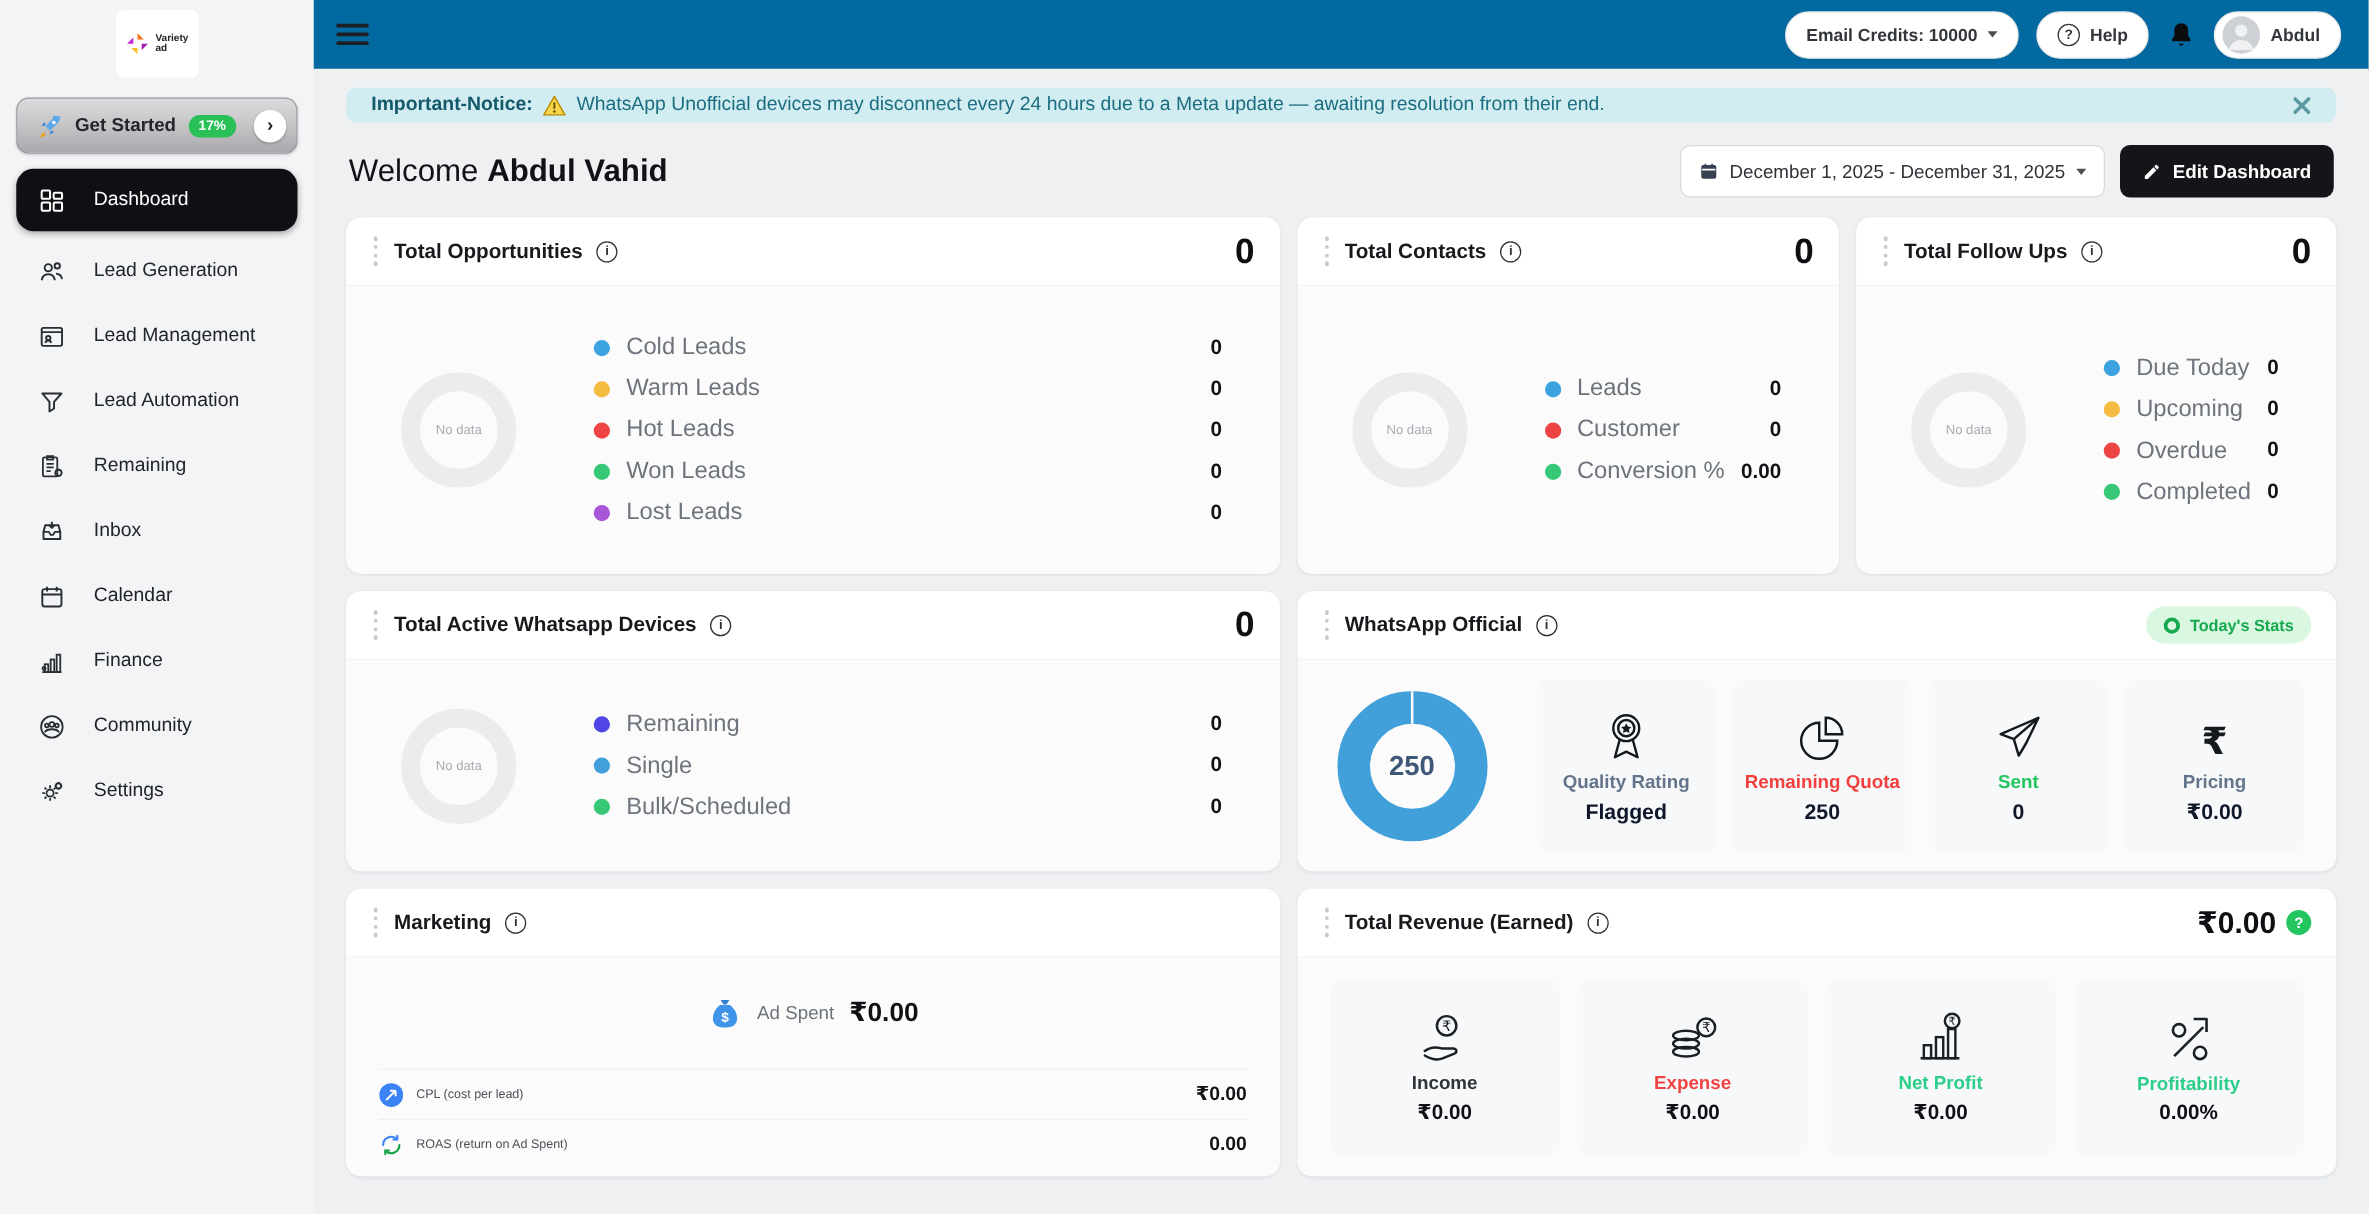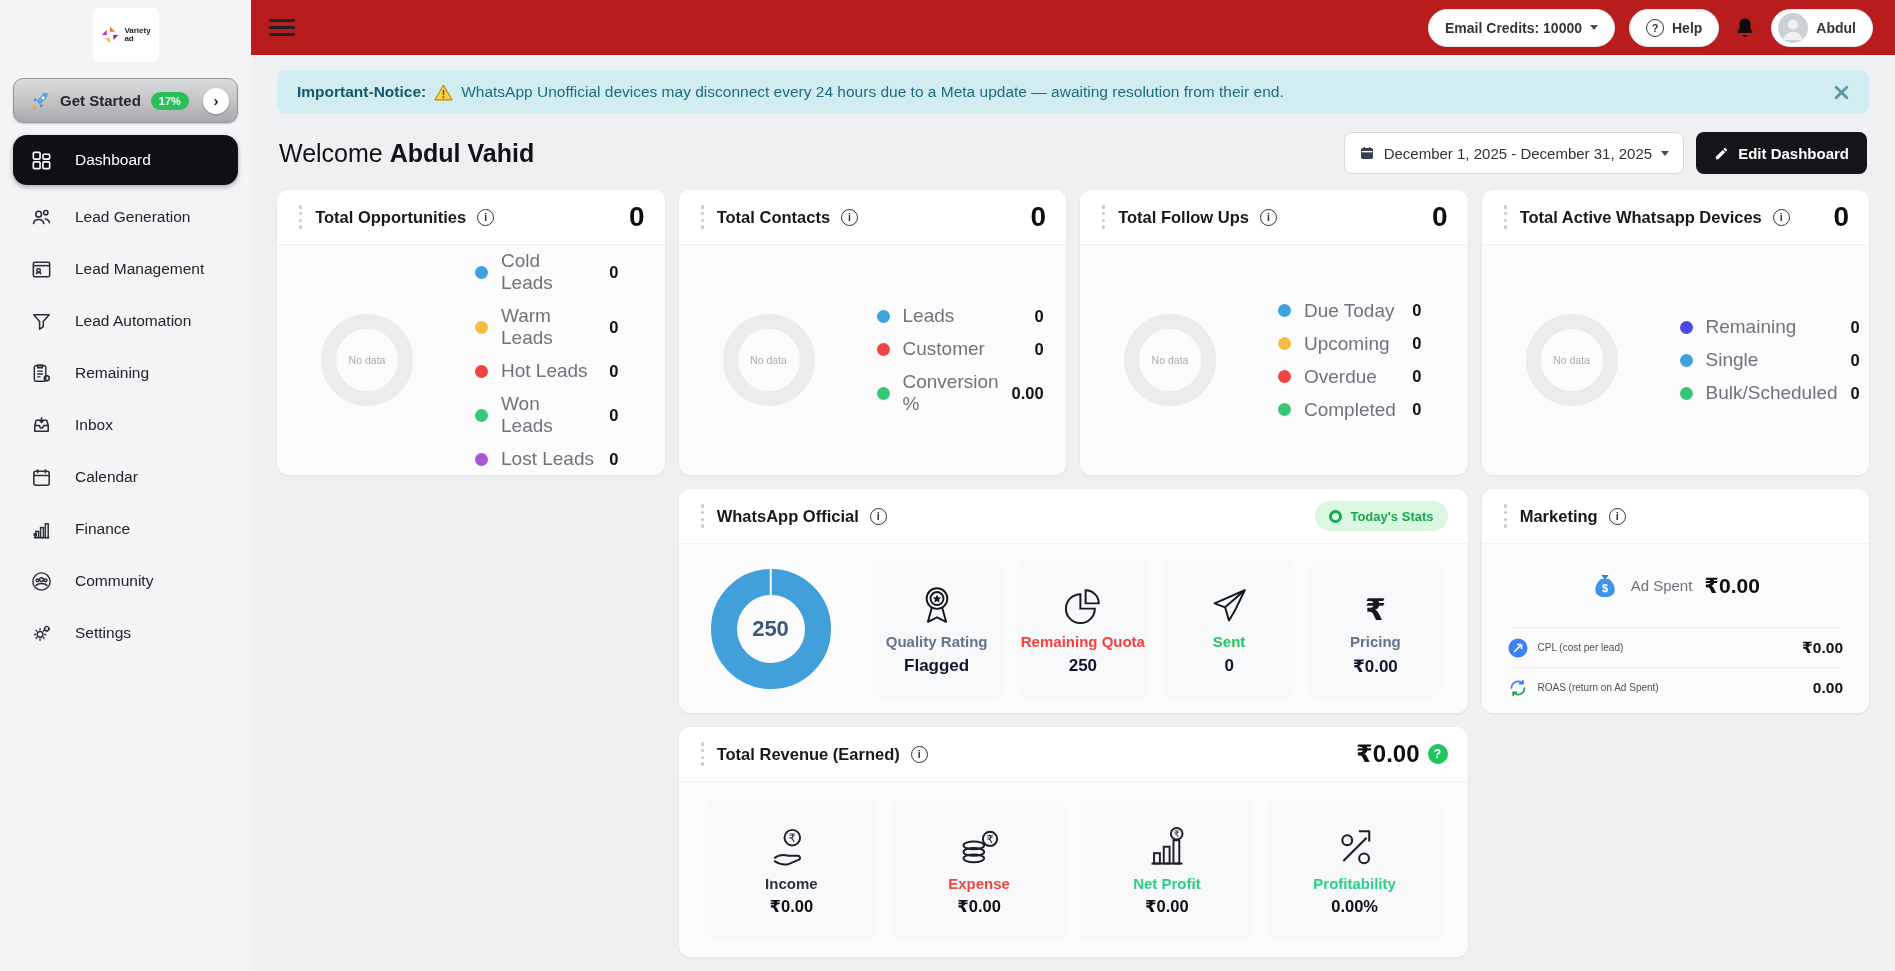--- a/index.html
+++ b/index.html
@@ -28,57 +28,57 @@
   .nav { margin-top:2px; }
   .nav-item { height:52px; display:flex; align-items:center; padding-left:30px; gap:22px;
     font-size:15.5px; color:#212428; cursor:pointer; }
   .nav-item .nicon { width:23px; height:23px; color:#2a2d31; flex:none; }
   .nav-item.active { background:#0f1013; color:#fff; margin:0 13px 6px; height:50px;
     border-radius:14px; padding-left:17px; gap:22px; box-shadow:0 2px 5px rgba(0,0,0,.3); }
   .nav-item.active .nicon { color:#fff; }
 
   
   .main { flex:1; display:flex; flex-direction:column; min-width:0; }
-  .topbar { height:56px; background:#b91c1c; display:flex; align-items:center;
+  .topbar { height:56px; background:#0369a1; display:flex; align-items:center;
     padding:0 22px 0 18px; border-bottom:1px solid #f0f1f3;justify-content:space-between; }
   .hamburger { width:26px; cursor:pointer; display:flex; flex-direction:column; gap:4.5px; }
   .hamburger span { height:2.6px; background:#1c1f23; border-radius:2px; }
   .top-right { margin-left:auto; display:flex; align-items:center; gap:14px; }
   .pill { background:#fff; border:1px solid #e7e8ea; border-radius:999px; height:38px;
     display:flex; align-items:center; gap:8px; padding:0 16px; font-size:14px; font-weight:bold;
     color:#33363a; box-shadow:0 1px 2px rgba(0,0,0,.04); cursor:pointer; }
   .caret { width:0; height:0; border-left:4px solid transparent; border-right:4px solid transparent;
     border-top:5px solid #4b4e52; }
   .qmark { width:18px; height:18px; border:1.6px solid #33363a; border-radius:50%;
     display:flex; align-items:center; justify-content:center; font-size:11px; font-weight:bold; }
   .bell { color:#0b0c0e; cursor:pointer; }
   .avatar { width:30px; height:30px; border-radius:50%; background:#cdd0d4; overflow:hidden; flex:none; }
 
   .content { flex:1; padding:14px 26px 0; min-width:0; }
 
   
-  .banner { background:#d2edf1; border-radius:8px; height:44px; display:flex; align-items:center;
+  .banner { background:#d2edf1; border-radius:8px; height:28px; display:flex; align-items:center;
     gap:8px; padding:0 20px; margin-bottom:18px; }
   .banner-title { font-size:15.5px; font-weight:bold; color:#14586b; }
   .banner-msg { font-size:15.5px; color:#1b6d80; }
   .banner-close { margin-left:auto; cursor:pointer; color:#5b98a4; }
 
   
   .welcome-row { display:flex; align-items:center; margin:4px 2px 16px; }
   .welcome { font-size:25px; color:#101215; }
   .welcome b { font-weight:bold; }
   .hdr-actions { margin-left:auto; display:flex; align-items:center; gap:12px; }
   .date-btn { background:#fff; border:1px solid #d6d8db; border-radius:8px; height:42px;
     display:flex; align-items:center; gap:9px; padding:0 14px; font-size:15px; color:#2f3337;
     cursor:pointer; }
   .edit-btn { background:#141518; color:#fff; border-radius:8px; height:42px; display:flex;
     align-items:center; gap:9px; padding:0 18px; font-size:15px; font-weight:bold; cursor:pointer; }
 
   
-  .grid { display:grid; grid-template-columns:repeat(4,1fr); grid-template-rows:285px 224px 230px;
+  .grid { display:grid; grid-template-columns:repeat(1,1fr); grid-template-rows:285px 224px 230px;
     gap:14px; }
   .card { background:#fff; border-radius:12px; box-shadow:0 1px 3px rgba(16,24,40,.07);
     display:flex; flex-direction:column; overflow:hidden; }
   .span2 { grid-column:2 / 4;text-align:center; }
   .card-header { display:flex; align-items:center; gap:11px; padding:0 20px; height:55px;
     border-bottom:1px solid #f1f2f4; flex:none; background:#fff; }
   .card-title { font-size:16.5px; font-weight:bold; color:#17191c; }
   .drag-dots { display:flex; flex-direction:column; gap:3.5px; cursor:grab; padding:2px; }
   .drag-dots i { width:3.2px; height:3.2px; border-radius:50%; background:#c7cacf; }
   .info-ic { width:17px; height:17px; border:1.5px solid #2c2f33; border-radius:50%; flex:none;

